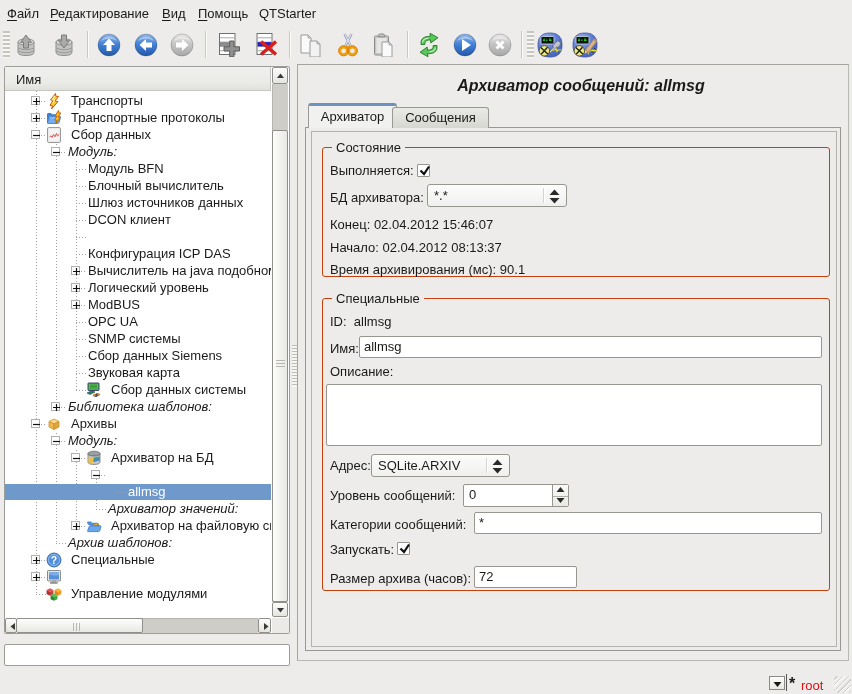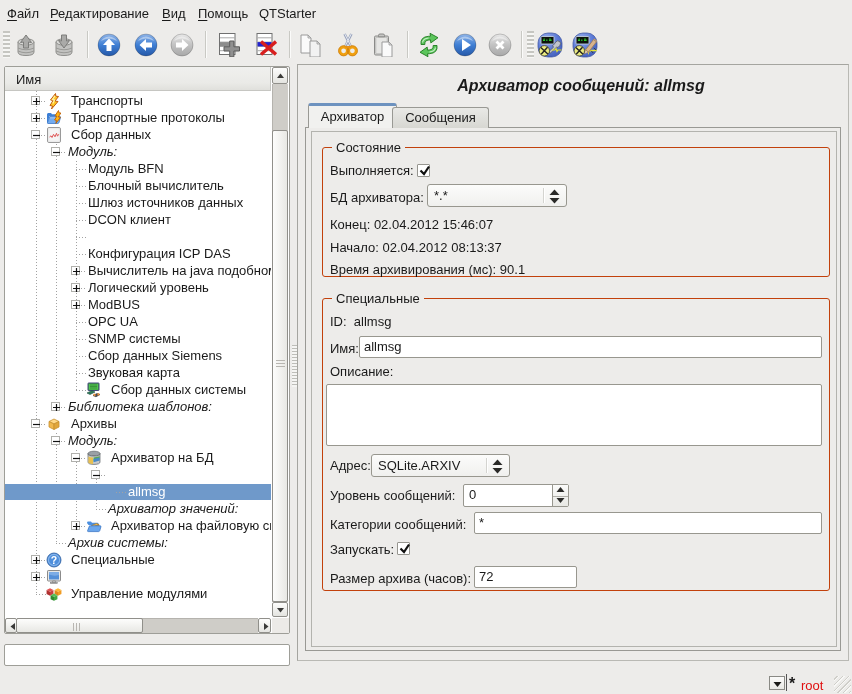--- a/index.html
+++ b/index.html
@@ -390,21 +390,21 @@
     </div>
 <div class="ticon" style="left:81px;top:427px"><svg width="16" height="16" viewBox="0 0 16 16">
         <path d="M1 5 Q1 3.6 2.2 3.6 L5 3.6 L6 4.8 L11.5 4.8 Q12.5 4.8 12.5 6 L12.5 7 L2.5 7 Z" fill="#4a8fe0"></path>
         <path d="M5.5 7.5 L10.5 5.5 L13 6.5 L8 8.8 Z" fill="#f0b84e" stroke="#b07820" stroke-width="0.6"></path>
         <path d="M5.5 7.5 L8 8.8 L8 11.5 L5.5 10.2 Z" fill="#ffd98a" stroke="#b07820" stroke-width="0.6"></path>
         <path d="M8 8.8 L13 6.5 L13 9.2 L8 11.5 Z" fill="#d89a30" stroke="#b07820" stroke-width="0.6"></path>
         <path d="M3.5 7.8 L14.2 7.8 Q15.2 7.8 14.9 8.9 L13.8 12.6 Q13.5 13.6 12.5 13.6 L2.2 13.6 Q1.3 13.6 1.6 12.6 Z" fill="#6aa6ec" stroke="#2b6cc0" stroke-width="0.7"></path>
       </svg></div>
 <div class="trow" style="left:106px;top:427px">Архиватор на файловую си</div>
 <div class="hstub" style="left:51px;top:452px;width:11px"></div>
-<div class="trow it" style="left:63px;top:444px">Архив системы:</div>
+<div class="trow it" style="left:63px;top:444px">Архив шаблонов:</div>
 <div class="hstub" style="left:36px;top:469px;width:6px"></div>
 <div class="expbox" style="left:26px;top:464px">
       <svg width="9" height="9">
         <path d="M1 4.5 L8 4.5 M4.5 1 L4.5 8" stroke="#111" stroke-width="1.2"></path>
       </svg>
     </div>
 <div class="ticon" style="left:41px;top:461px"><svg width="16" height="16" viewBox="0 0 16 16">
         <circle cx="8" cy="8" r="7" fill="#4f8fdc" stroke="#2a5a9c" stroke-width="0.8"></circle>
         <circle cx="8" cy="8" r="5.6" fill="none" stroke="#85b4ea" stroke-width="1.1"></circle>
         <text x="8" y="11.6" font-family="Liberation Sans" font-size="10.5" font-weight="bold" fill="#fff" text-anchor="middle">?</text>

